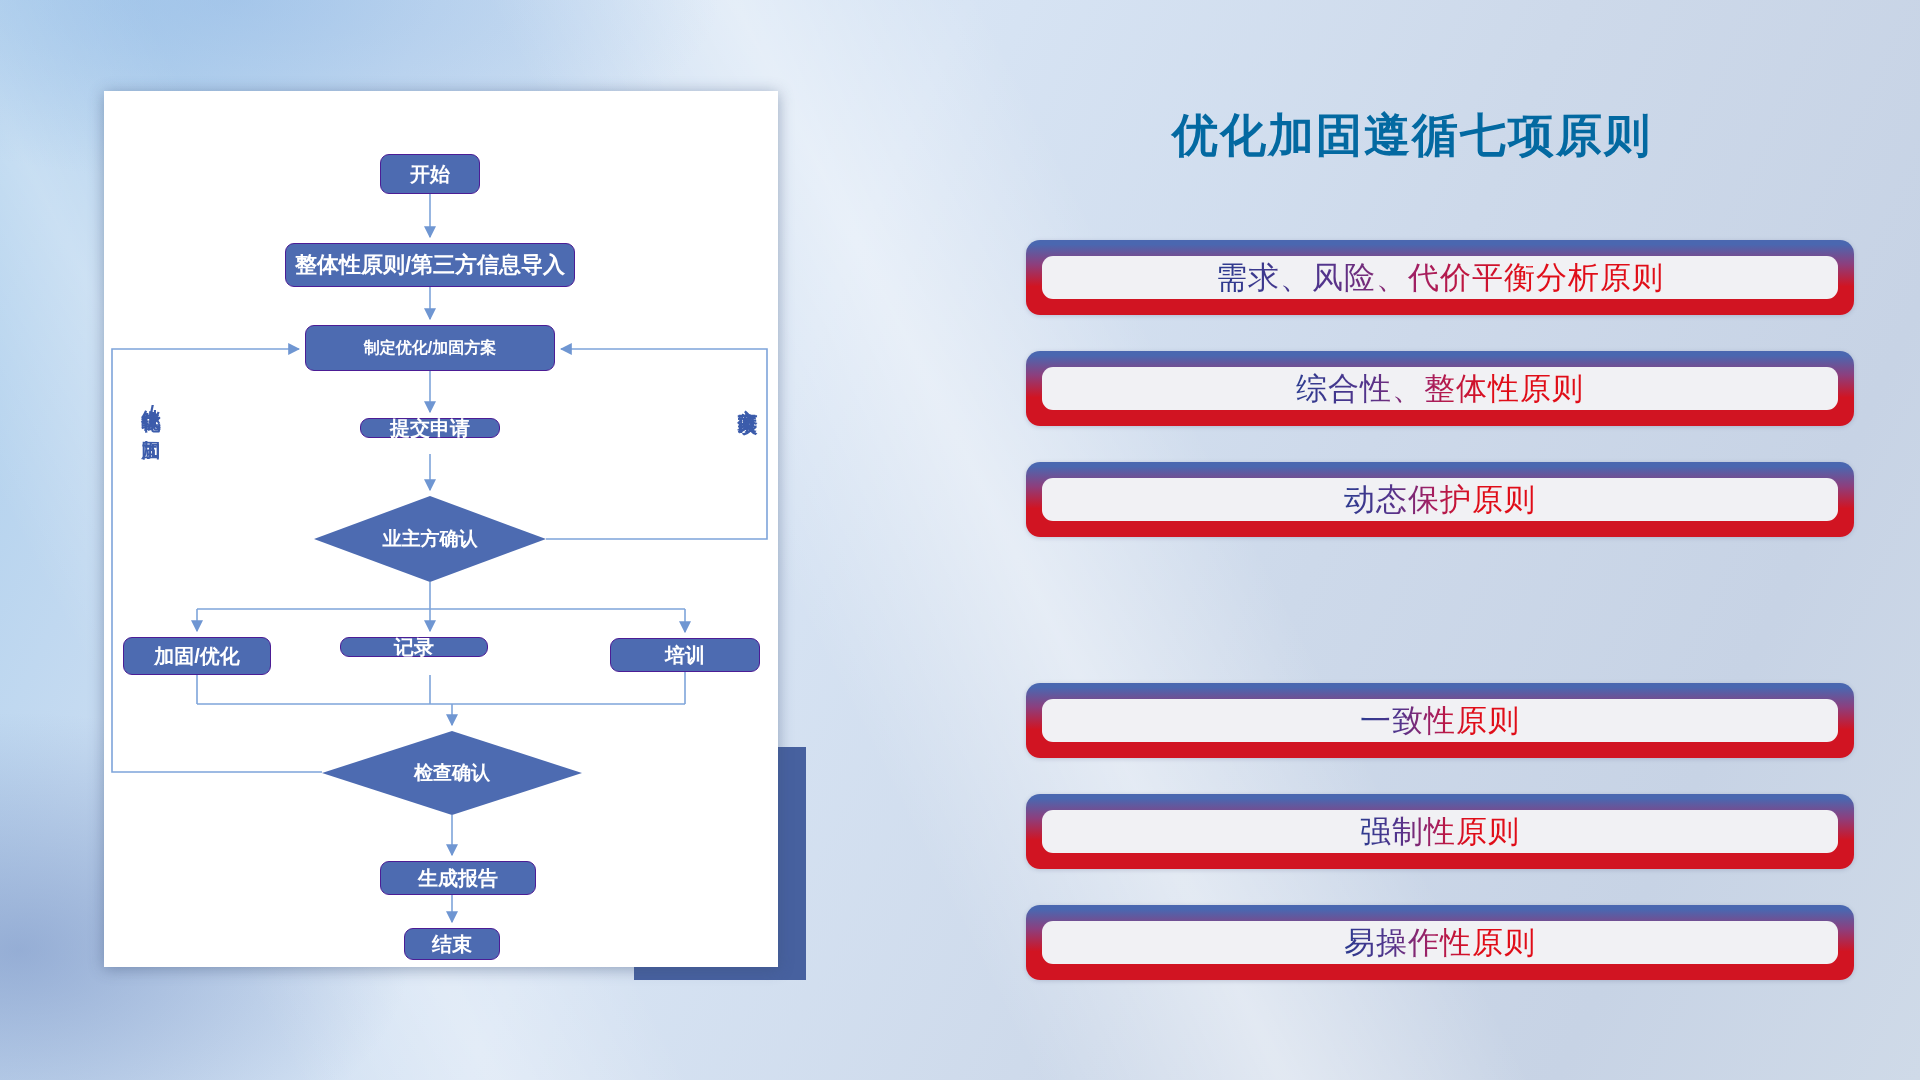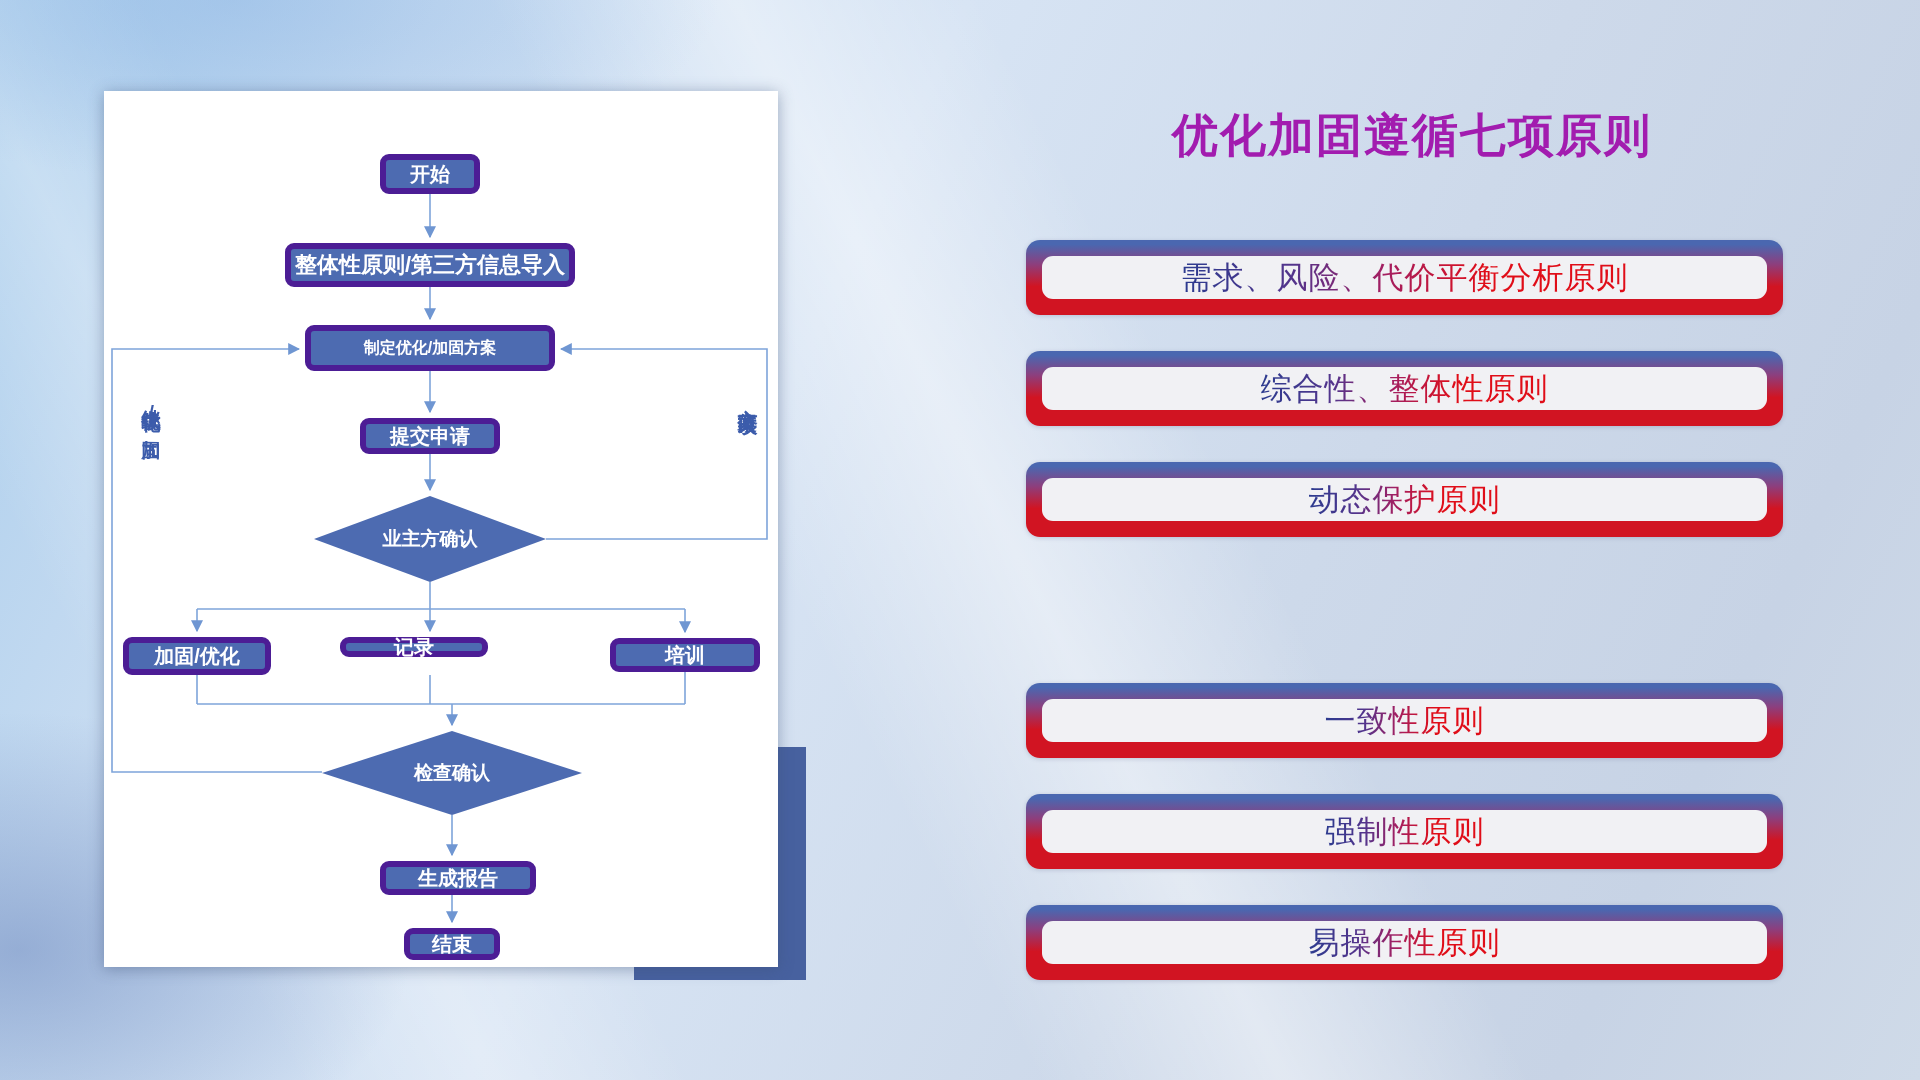--- a/index.html
+++ b/index.html
@@ -18,45 +18,45 @@
   .flare-c{position:absolute;inset:0;
       background:radial-gradient(ellipse 560px 340px at 1% 88%,rgba(100,128,185,0.50),rgba(100,128,185,0) 70%);}
   .flare-d{position:absolute;inset:0;
       background:radial-gradient(ellipse 700px 260px at 12% 0%,rgba(140,180,228,0.45),rgba(140,180,228,0) 70%);}
   
   .accent-rect{position:absolute;left:634px;top:747px;width:172px;height:233px;background:#47619f;}
   .card{position:absolute;left:104px;top:91px;width:674px;height:876px;background:#ffffff;
         box-shadow:0 2px 14px rgba(60,80,120,0.45);}
   .connectors{position:absolute;left:0;top:0;width:674px;height:876px;}
   .node{position:absolute;display:flex;align-items:center;justify-content:center;
-        background:#4d6bb1;border:6px solid #4c1d95;border-radius:9px;
+        background:#4d6bb1;border:1px solid #4c1d95;border-radius:9px;
         color:#ffffff;font-weight:bold;font-size:20px;box-sizing:border-box;white-space:nowrap;}
   .diamond{position:absolute;display:flex;align-items:center;justify-content:center;
         background:#4d6bb1;color:#ffffff;font-weight:bold;font-size:19px;
         clip-path:polygon(0 50%,50% 0,100% 50%,50% 100%);}
   .vlabel{position:absolute;writing-mode:vertical-lr;text-orientation:upright;
         color:#3c5cab;font-weight:bold;letter-spacing:2px;}
   
   .n-start{left:276px;top:63px;width:100px;height:40px;}
   .n-risk{left:181px;top:152px;width:290px;height:44px;font-size:22px;}
   .n-plan{left:201px;top:234px;width:250px;height:46px;font-size:16px;}
-  .n-submit{left:256px;top:327px;width:140px;height:36px;}
+  .n-submit{left:256px;top:327px;width:140px;height:20px;}
   .n-owner{left:210px;top:405px;width:232px;height:86px;}
   .n-reinforce{left:19px;top:546px;width:148px;height:38px;}
   .n-record{left:236px;top:546px;width:148px;height:20px;}
   .n-training{left:506px;top:547px;width:150px;height:34px;}
   .n-check{left:218px;top:640px;width:260px;height:84px;}
   .n-report{left:276px;top:770px;width:156px;height:34px;}
   .n-end{left:300px;top:837px;width:96px;height:32px;}
   .lbl-left{left:34px;top:302px;font-size:19px;}
   .lbl-right{left:631px;top:302px;font-size:20px;}
   
   .title{position:absolute;left:1026px;top:105px;width:772px;margin:0;
-         text-align:center;font-size:46px;font-weight:bold;color:#a21caf;letter-spacing:2px;}
-  .pbox{position:absolute;left:1026px;width:757px;height:75px;border-radius:14px;
+         text-align:center;font-size:46px;font-weight:bold;color:#0369a1;letter-spacing:2px;}
+  .pbox{position:absolute;left:1026px;width:828px;height:75px;border-radius:14px;
         padding:16px;box-sizing:border-box;
         background:linear-gradient(180deg,#4a67b0 6%,#8c3f7e 32%,#d11422 62%);
         box-shadow:0 1px 4px rgba(80,90,130,0.25);}
   .pbox-inner{width:100%;height:100%;background:#f1f1f4;border-radius:11px;
         display:flex;align-items:center;justify-content:center;}
   .ptext{font-size:31px;letter-spacing:1px;color:#b5173a;white-space:nowrap;}
   @supports ((-webkit-background-clip:text) or (background-clip:text)){
     .ptext{background:linear-gradient(90deg,#2c3b8f 0%,#53348c 25%,#a21f62 45%,#e00d18 68%,#e00d18 100%);
            -webkit-background-clip:text;background-clip:text;color:transparent;}
   }

